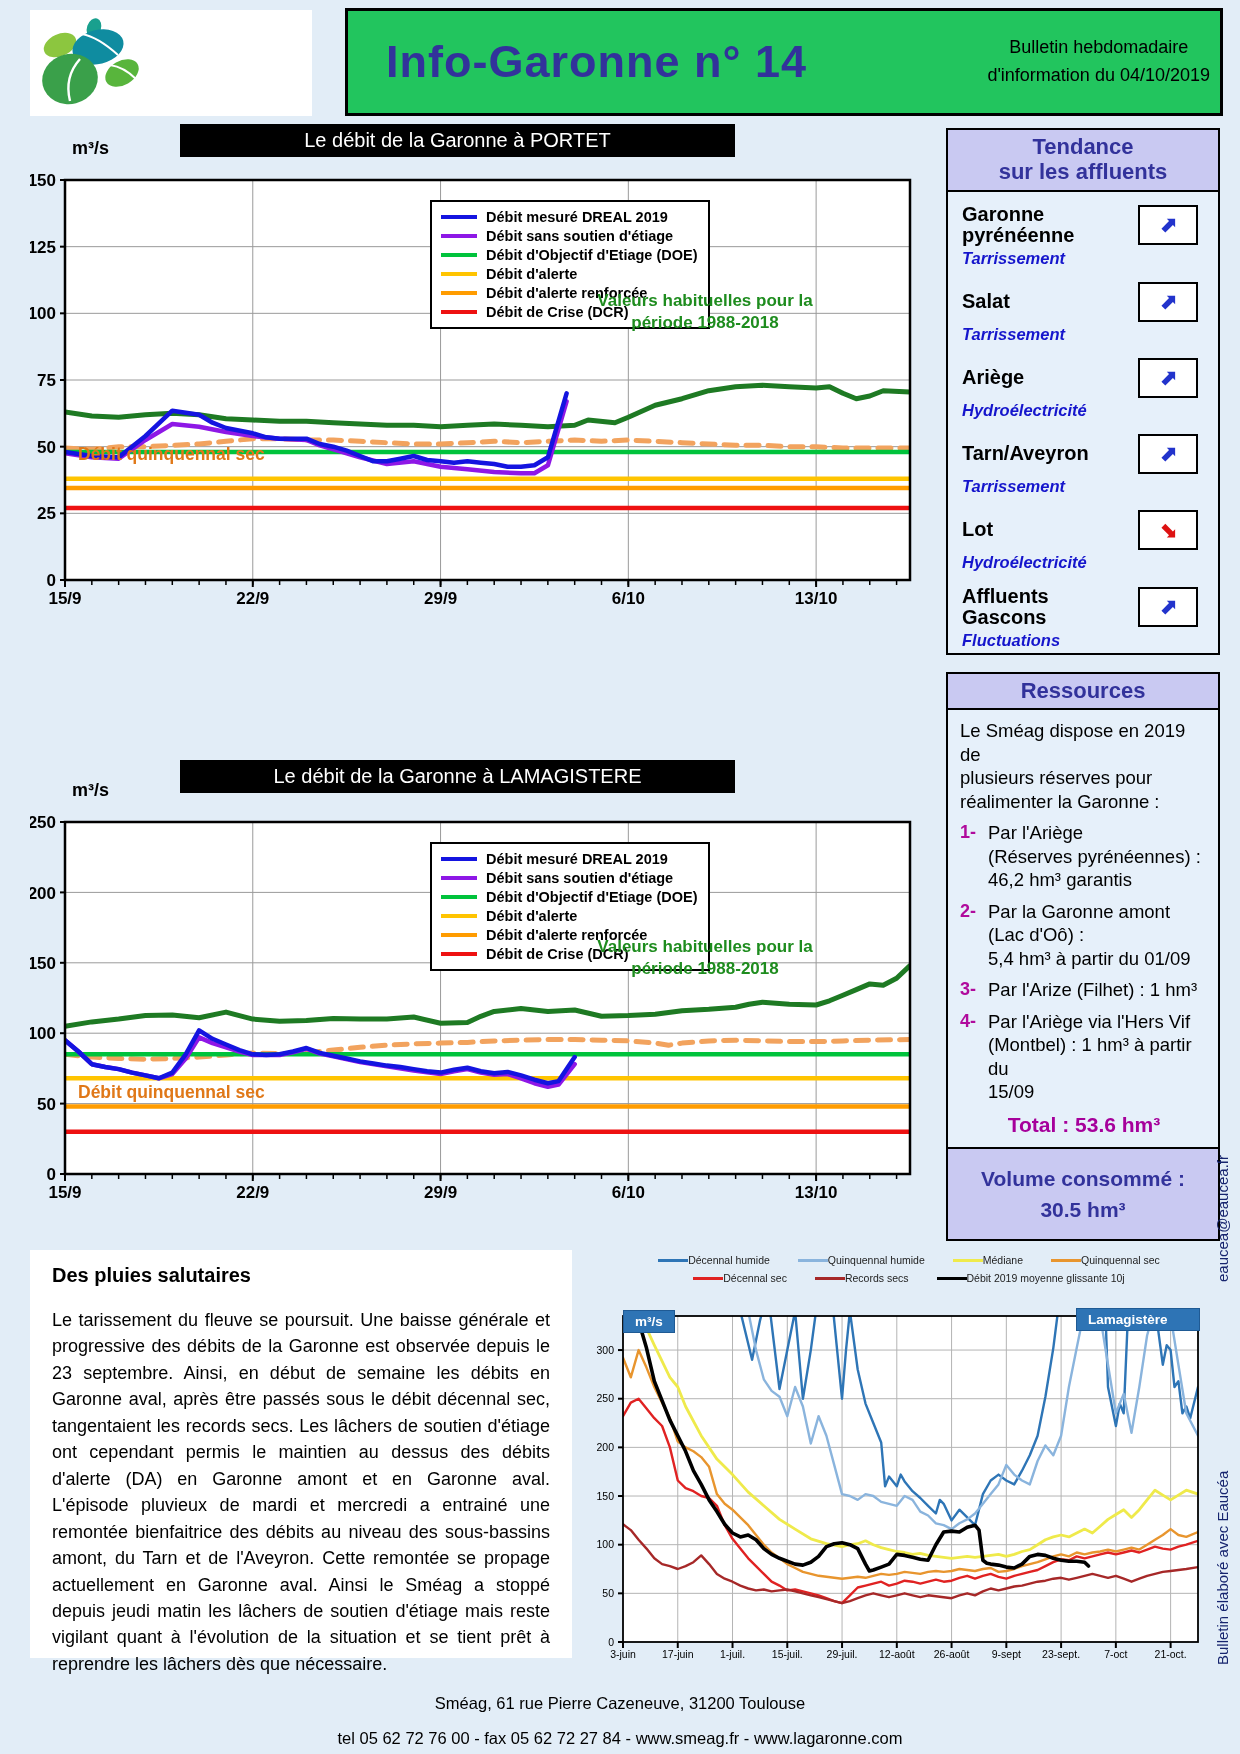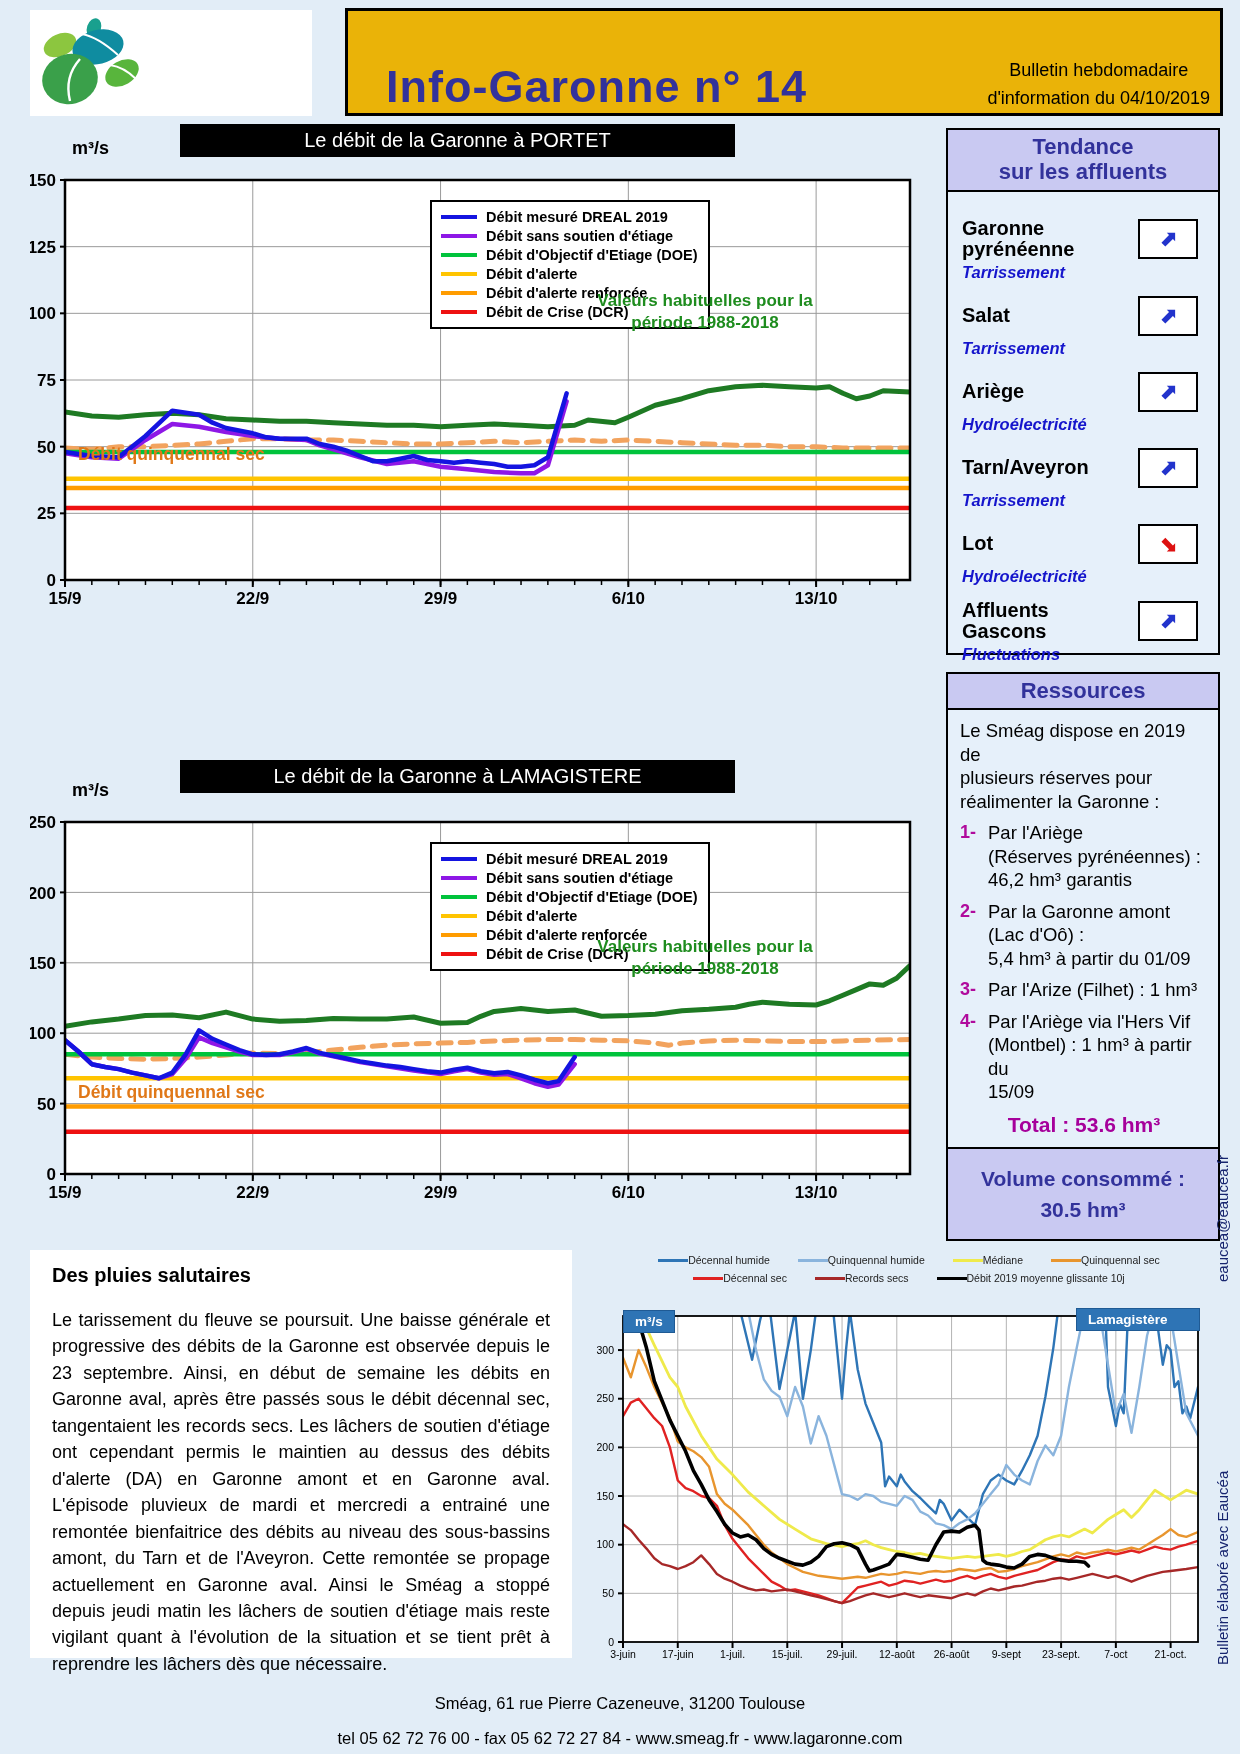--- a/index.html
+++ b/index.html
@@ -6,43 +6,43 @@
   .page{position:relative;width:1240px;height:1754px;background:#e2edf7;
         font-family:"Liberation Sans",sans-serif;overflow:hidden;}
 
   
   .logo-box{position:absolute;left:30px;top:10px;width:282px;height:106px;background:#fff;
             display:flex;align-items:center;padding:2px 6px;box-sizing:border-box;}
   .logo-text{margin-left:4px;}
   .brand{font-size:46px;font-weight:bold;color:#1796a6;line-height:0.85;letter-spacing:-1px;}
   .cap{font-size:8.5px;color:#979797;letter-spacing:0.9px;margin-top:2px;}
   .cap.teal{color:#1796a6;font-weight:bold;}
-  .title-box{position:absolute;left:345px;top:8px;width:878px;height:108px;background:#eab308;
-             border:3px solid #000;box-sizing:border-box;display:flex;align-items:flex-end;}
+  .title-box{position:absolute;left:345px;top:8px;width:878px;height:108px;background:#22c55e;
+             border:3px solid #000;box-sizing:border-box;display:flex;align-items:center;}
   .main-title{font-size:45px;font-weight:bold;color:#32329b;margin-left:38px;letter-spacing:1px;white-space:nowrap;}
   .subtitle{margin-left:auto;margin-right:10px;text-align:center;font-size:18px;color:#000;line-height:1.55;}
 
   
   .chart-block{position:absolute;}
   .chart-title-bar{position:absolute;left:150px;top:2px;width:555px;height:33px;background:#000;color:#fff;
                    font-weight:normal;font-size:20px;text-align:center;line-height:33px;}
   .unit-label{position:absolute;left:42px;font-weight:bold;font-size:18px;color:#000;}
   .legend-box{position:absolute;background:#fff;border:2px solid #000;padding:7px 10px 7px 9px;
               display:flex;flex-direction:column;gap:3px;}
   .legend-row{display:flex;align-items:center;gap:9px;}
   .legend-swatch{width:36px;height:4px;flex:none;}
   .legend-label{font-size:14.5px;font-weight:bold;white-space:nowrap;color:#000;}
   .annotation{position:absolute;color:#1e8c1e;font-weight:bold;font-size:17px;text-align:center;line-height:1.3;}
   .inline-label{position:absolute;color:#e07818;font-weight:bold;font-size:17.5px;}
 
   
   .side-panel{position:absolute;left:946px;width:274px;background:#e6f0fa;border:2.5px solid #000;box-sizing:border-box;}
   .panel-header{background:#c9c9f2;border-bottom:2.5px solid #000;color:#32329b;font-weight:bold;
                 font-size:22px;text-align:center;padding:4px 0 5px;line-height:1.15;}
-  .tendance-items{padding:12px 14px 6px;display:flex;flex-direction:column;margin-top:14px;}
+  .tendance-items{padding:12px 14px 6px;display:flex;flex-direction:column;}
   .t-item{margin-bottom:14px;}
   .t-row{display:flex;align-items:center;justify-content:space-between;}
   .t-name{font-weight:bold;font-size:20px;color:#000;line-height:1.05;width:152px;}
   .arrow-box{width:56px;height:36px;border:2px solid #000;background:#fff;display:flex;
              align-items:center;justify-content:center;flex:none;margin-right:6px;}
   .arrow-glyph{font-family:"DejaVu Sans",sans-serif;font-size:22px;font-weight:bold;line-height:1;}
   .t-status{font-style:italic;font-weight:bold;color:#1515cc;font-size:16.5px;margin-top:3px;}
 
   .res-body{padding:9px 10px 0 12px;font-size:18.5px;color:#000;line-height:1.27;}
   .res-intro{white-space:pre-line;margin-bottom:8px;}

